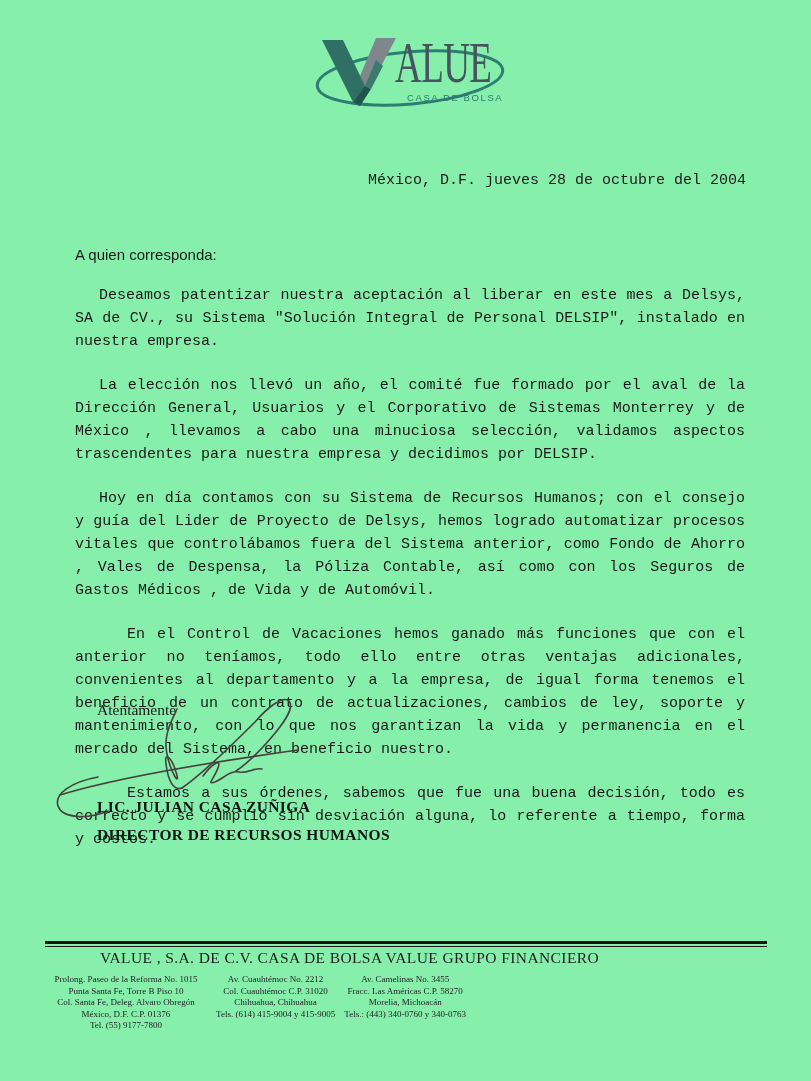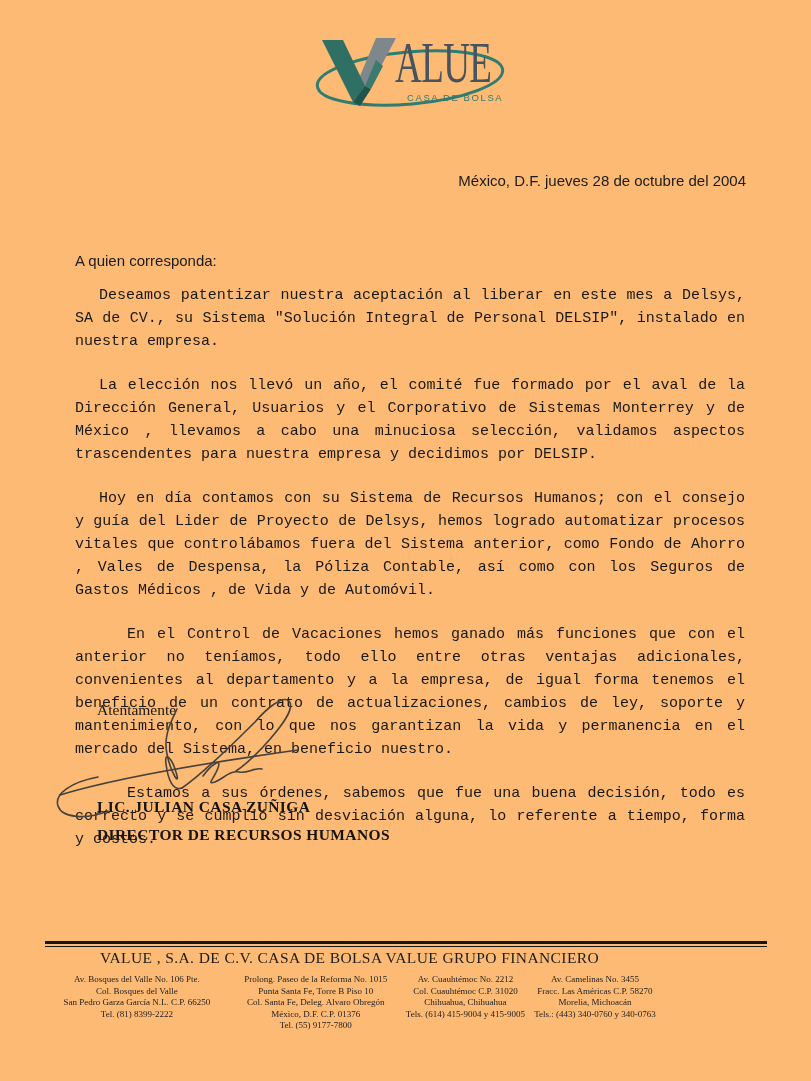--- a/index.html
+++ b/index.html
@@ -1,41 +1,41 @@
 <!DOCTYPE html>
 <html><head>
 <meta charset="utf-8">
 <style>
   html,body{margin:0;padding:0;background:#e9e9e9;}
   .page{
     position:relative;width:811px;height:1081px;margin:0 auto;
-    background:#fdba74;color:#1c1c1c;overflow:hidden;
+    background:#86efac;color:#1c1c1c;overflow:hidden;
     font-family:"Liberation Serif",serif;
   }
   
   .logo{position:absolute;left:315px;top:28px;width:205px;height:88px;}
   .logo-mark{position:absolute;left:0;top:0;}
   .wordmark{
     position:absolute;left:80px;top:6px;
     font-family:"Liberation Serif",serif;font-size:58px;line-height:1;
     color:#47545f;letter-spacing:-1px;
     transform:scaleX(0.64);transform-origin:left top;white-space:nowrap;
   }
   .tagline{
     position:absolute;left:92px;top:64px;
     font-family:"Liberation Sans",sans-serif;font-size:9.5px;
     letter-spacing:1.6px;color:#2e7a6f;white-space:nowrap;
   }
   
   .dateline{
     position:absolute;right:65px;top:172px;
-    font-family:Liberation Sans, sans-serif;font-size:15px;color:#1b1b1b;
+    font-family:Liberation Mono, monospace;font-size:15px;color:#1b1b1b;
   }
   .salutation{
-    position:absolute;left:75px;top:252px;
+    position:absolute;left:75px;top:246px;
     font-family:"Liberation Sans",sans-serif;font-size:15px;color:#1b1b1b;
   }
   .content{position:absolute;left:75px;top:284px;width:670px;font-family:Liberation Mono, monospace;}
   .content p{
     margin:0 0 21px 0;text-align:justify;
     font-size:15px;line-height:23px;color:#191919;
   }
   .ind-sm{text-indent:24px;}
   .ind-lg{text-indent:52px;}
   .closing{position:absolute;left:97px;top:701px;font-size:15.5px;color:#191919;}
@@ -108,26 +108,20 @@
     </g>
   </svg>
 
   <div class="signer-name">LIC. JULIAN CASA ZUÑIGA</div>
   <div class="signer-title">DIRECTOR DE RECURSOS HUMANOS</div>
 
   <div class="footer-rule"></div>
   <div class="company-line">VALUE , S.A. DE C.V. CASA DE BOLSA VALUE GRUPO FINANCIERO</div>
 
   <div class="offices">
-    <div class="office o1">
-      <div>Av. Bosques del Valle No. 106 Pte.</div>
-      <div>Col. Bosques del Valle</div>
-      <div>San Pedro Garza García N.L. C.P. 66250</div>
-      <div>Tel. (81) 8399-2222</div>
-    </div>
     <div class="office o2">
       <div>Prolong. Paseo de la Reforma No. 1015</div>
       <div>Punta Santa Fe, Torre B Piso 10</div>
       <div>Col. Santa Fe, Deleg. Alvaro Obregón</div>
       <div>México, D.F. C.P. 01376</div>
       <div>Tel. (55) 9177-7800</div>
     </div>
     <div class="office o3">
       <div>Av. Cuauhtémoc No. 2212</div>
       <div>Col. Cuauhtémoc C.P. 31020</div>

